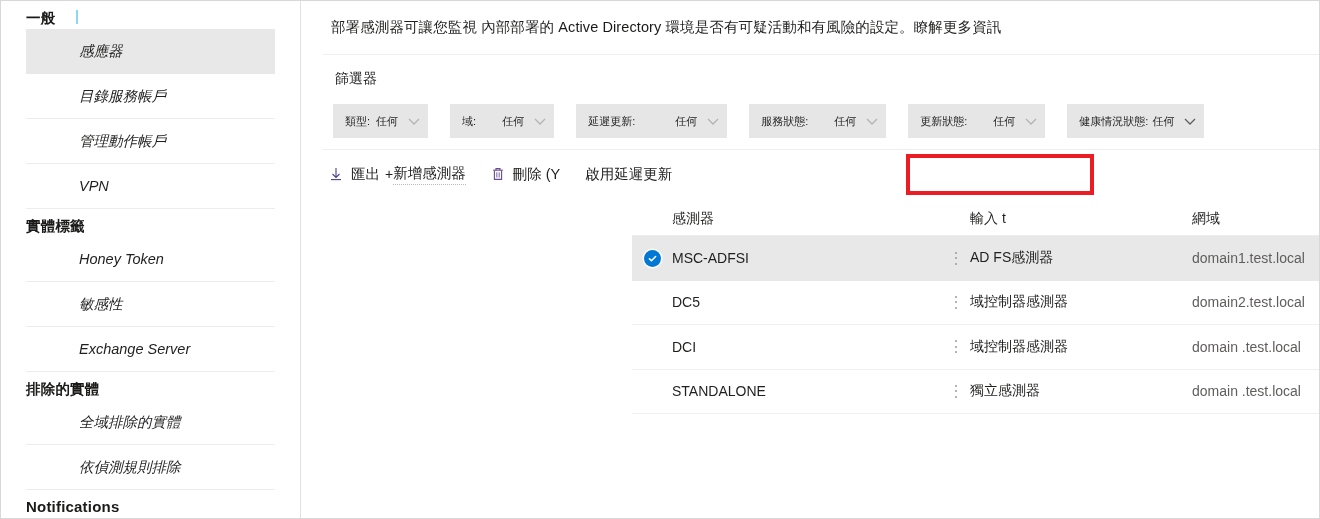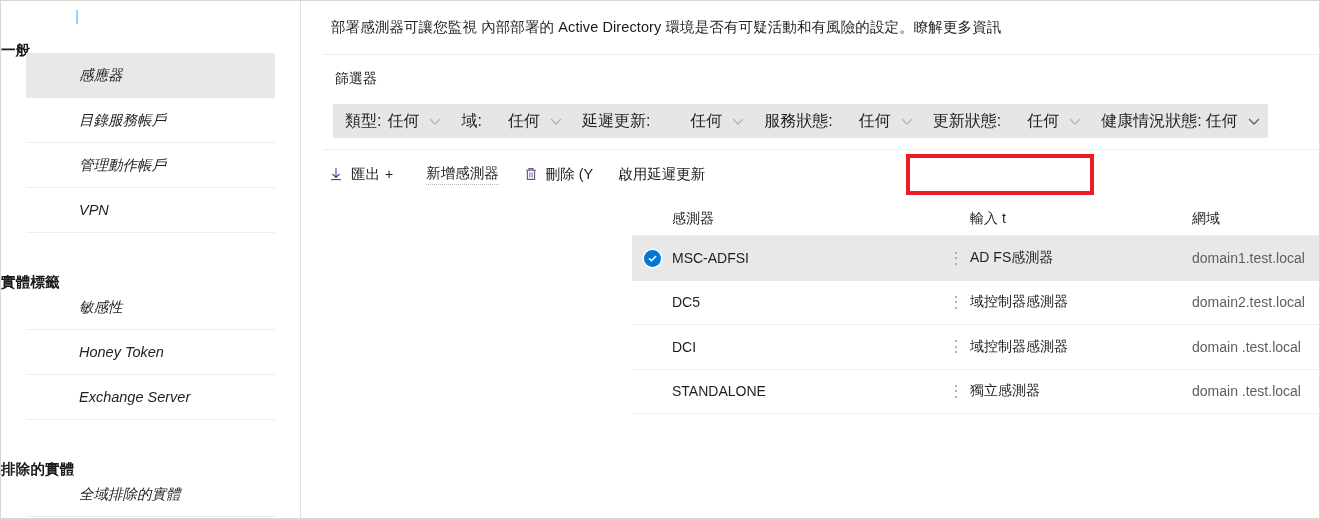--- a/index.html
+++ b/index.html
@@ -30,24 +30,24 @@
     height: 519px;
     background: #ffffff;
     border-right: 1px solid #e1e1e1;
     box-sizing: border-box;
     overflow: hidden;
   }
   .nav-group-title {
     font-size: 14.5px;
     font-weight: 600;
     color: #1b1a19;
-    height: 20px;
+    padding-left: 25px;
+    height: 28px;
     line-height: 34px;
     letter-spacing: .2px;
-    margin-top: 32px;
   }
   .nav-group-title.notifications {
     font-weight: 700;
     font-size: 15px;
   }
   .nav-item {
     position: relative;
     height: 45px;
     line-height: 45px;
     padding-left: 53px;
@@ -120,22 +120,23 @@
     align-items: stretch;
     gap: 0;
   }
   .filter-chip {
     background: #e6e6e6;
     height: 34px;
     display: flex;
     align-items: center;
     padding: 0 8px 0 12px;
     box-sizing: border-box;
-    font-size: 16px;
-    color: #201f1e;
+    font-size: 11px;
+    color: #201f1e;
+    margin-right: 22px;
     white-space: nowrap;
     position: relative;
   }
   .filter-chip .fk { }
   .filter-chip .fv { margin-left: 6px; }
   .filter-chip .chev {
     margin-left: 10px;
     width: 12px;
     height: 12px;
     flex: 0 0 12px;
@@ -178,21 +179,21 @@
     margin-right: 7px;
     flex: 0 0 16px;
     display: inline-block;
   }
   .cmd .plus {
     margin-left: 5px;
     color: #201f1e;
     font-size: 14px;
   }
   #cmd-export { margin-left: 6px; }
-  #cmd-add { margin-left: 33px; }
+  #cmd-add { }
   #cmd-delete { margin-left: 24px; }
   #cmd-enable { margin-left: 25px; }
   .dotted-underline {
     border-bottom: 1px dotted #b9b9b9;
     padding-bottom: 1px;
   }
 
   #red-box {
     position: absolute;
     left: 604px;
@@ -287,24 +288,24 @@
     </div>
     <div class="nav-item">
       <span class="label">管理動作帳戶</span>
     </div>
     <div class="nav-item">
       <span class="label">VPN</span>
     </div>
 
     <div class="nav-group-title">實體標籤</div>
     <div class="nav-item">
+      <span class="label">Honey Token</span>
+    </div>
+    <div class="nav-item">
       <span class="label">敏感性</span>
-    </div>
-    <div class="nav-item">
-      <span class="label">Honey Token</span>
     </div>
     <div class="nav-item">
       <span class="label">Exchange Server</span>
     </div>
 
     <div class="nav-group-title">排除的實體</div>
     <div class="nav-item">
       <span class="label">全域排除的實體</span>
     </div>
     <div class="nav-item">

